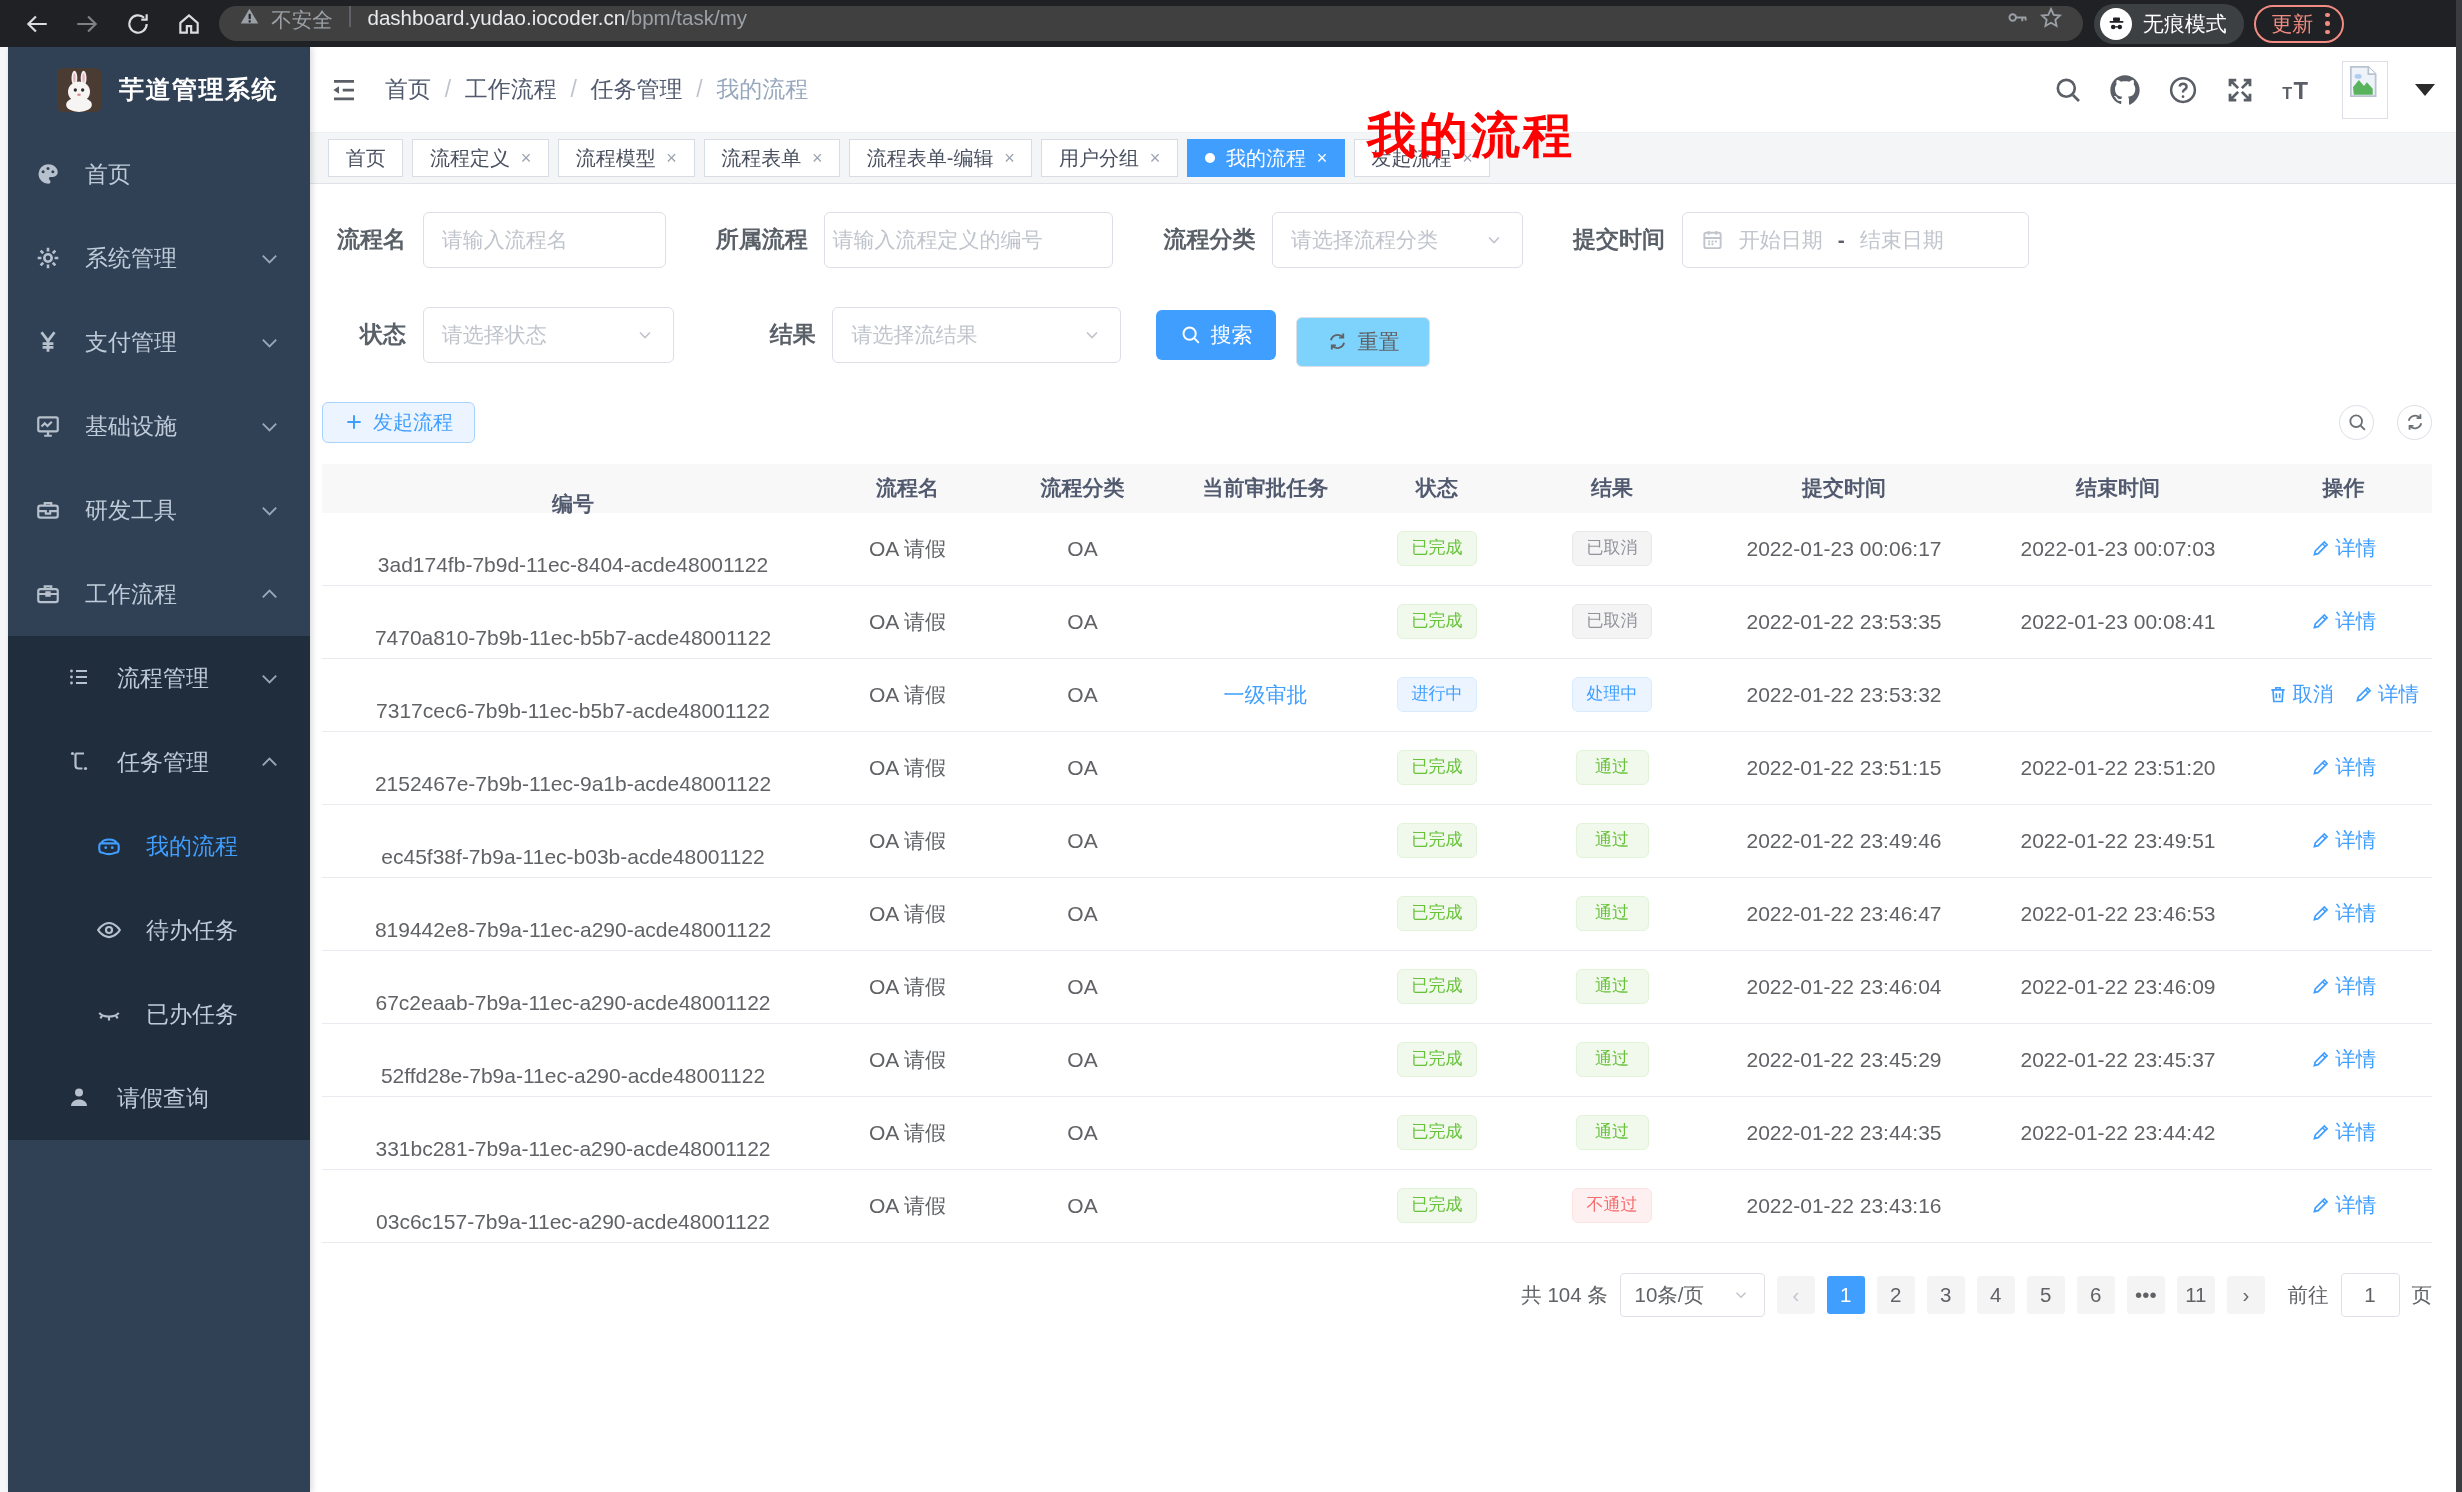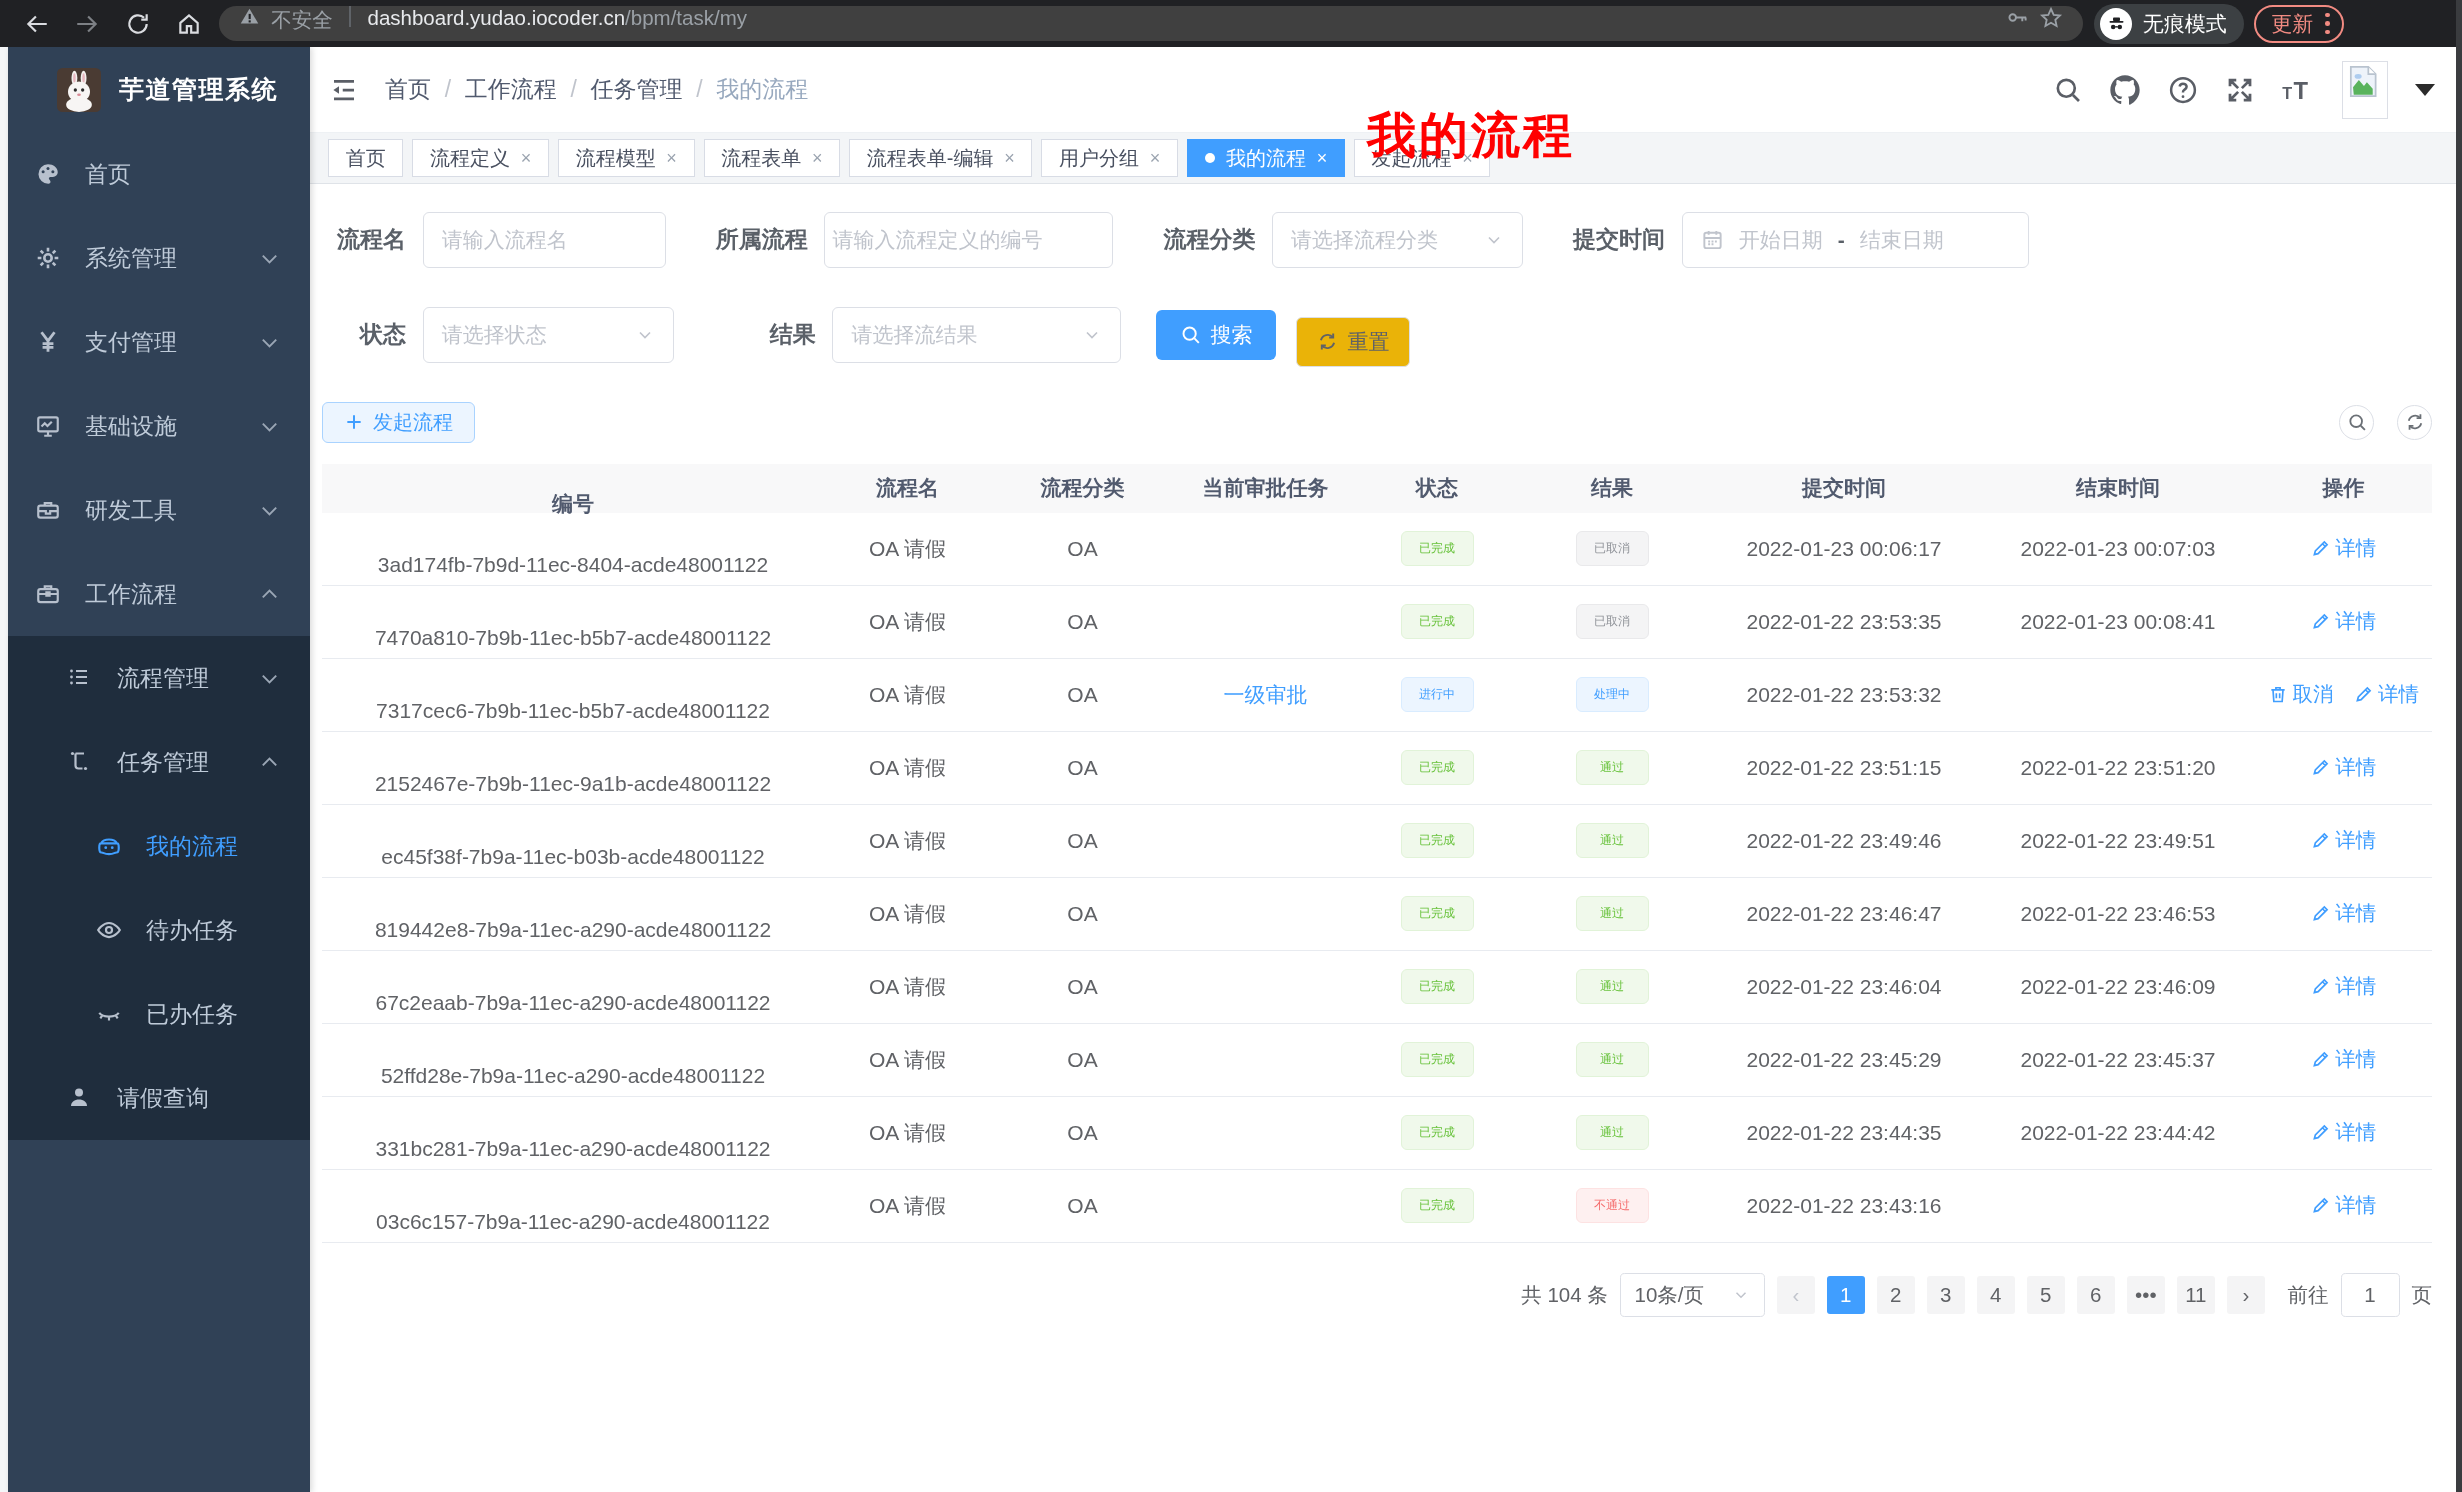--- a/index.html
+++ b/index.html
@@ -66,39 +66,39 @@
   .f-field { margin-left:16.7px; margin-right:35px; height:56px; border:1.5px solid #dcdfe6; border-radius:6px; background:#fff; display:flex; align-items:center; padding:0 18px; font-size:21px; color:#c0c4cc; flex:0 0 auto; }
   input.f-field { color:#606266; }
   input.f-field::placeholder { color:#c0c4cc; }
   .f-select { justify-content:space-between; cursor:pointer; }
   .f-select .chev { color:#c0c4cc; }
   .daterange { gap:15px; }
   .daterange .dr-sep { color:#5a6068; font-weight:700; }
   .daterange .cal { color:#c0c4cc; }
   .btn { height:50px; border-radius:6px; font-size:21px; display:inline-flex; align-items:center; justify-content:center; gap:9px; cursor:pointer; border:1.5px solid transparent; }
   .btn-primary { background:#409eff; color:#fff; padding:0 23px; }
-  .btn-plain { background:#eab308; color:#606266; border-color:#dcdfe6; padding:0 20px;margin-top:14px; }
+  .btn-plain { background:#7dd3fc; color:#606266; border-color:#dcdfe6; padding:0 30px;margin-top:14px; }
   .btn-soft { background:#ecf5ff; color:#409eff; border-color:#a9d3ff; padding:0 21px; height:41px; font-size:20px; }
 
   
   .toolbar { display:flex; align-items:center; margin:10.7px 0 21px 0; }
   .toolbar-right { margin-left:auto; display:flex; gap:23px; }
   .circle-btn { width:35px; height:35px; border-radius:50%; border:1.5px solid #dcdfe6; background:#fff; color:#6b7076; display:flex; align-items:center; justify-content:center; cursor:pointer; }
 
   
   .table { width:100%; }
   .trow { display:flex; align-items:center; }
   .thead { background:#f8f8f9; height:49px; }
   .th { font-size:21px; font-weight:700; color:#515a6e; text-align:center; }
   .tbody .trow { height:73px; border-bottom:1.5px solid #e8ebf0; font-size:21px; color:#606266; }
   .td { text-align:center; overflow:hidden; white-space:nowrap; }
   .col0{width:502px;margin-top:32px;} .col1{width:167px;} .col2{width:183px;} .col3{width:183px;}
   .col4{width:160px;} .col5{width:190px;} .col6{width:274px;} .col7{width:274px;} .col8{width:177px;}
   .task-link { color:#409eff; cursor:pointer; }
-  .tag { display:inline-block; height:35px; line-height:32px; padding:0 13.7px; min-width:73px; border-radius:6px; font-size:12px; border:1.5px solid transparent; }
+  .tag { display:inline-block; height:35px; line-height:32px; padding:0 13.7px; min-width:73px; border-radius:6px; font-size:17px; border:1.5px solid transparent; }
   .tag-success { color:#67c23a; background:#f0f9eb; border-color:#e1f3d8; }
   .tag-info { color:#909399; background:#f4f4f5; border-color:#e9e9eb; }
   .tag-primary { color:#409eff; background:#ecf5ff; border-color:#d9ecff; }
   .tag-danger { color:#f56c6c; background:#fef0f0; border-color:#fde2e2; }
   .op-link { color:#409eff; display:inline-flex; align-items:center; gap:4.6px; cursor:pointer; font-size:20.5px; }
   .td .op-link + .op-link { margin-left:20px; }
 
   
   .pagination { display:flex; align-items:center; justify-content:flex-end; gap:12px; margin:30px 0 0 0; font-size:20.5px; color:#606266; }
   .page-size { width:145px; height:44px; border:1.5px solid #dcdfe6; border-radius:4.6px; background:#fff; display:flex; align-items:center; justify-content:space-between; padding:0 13.7px; cursor:pointer; }

